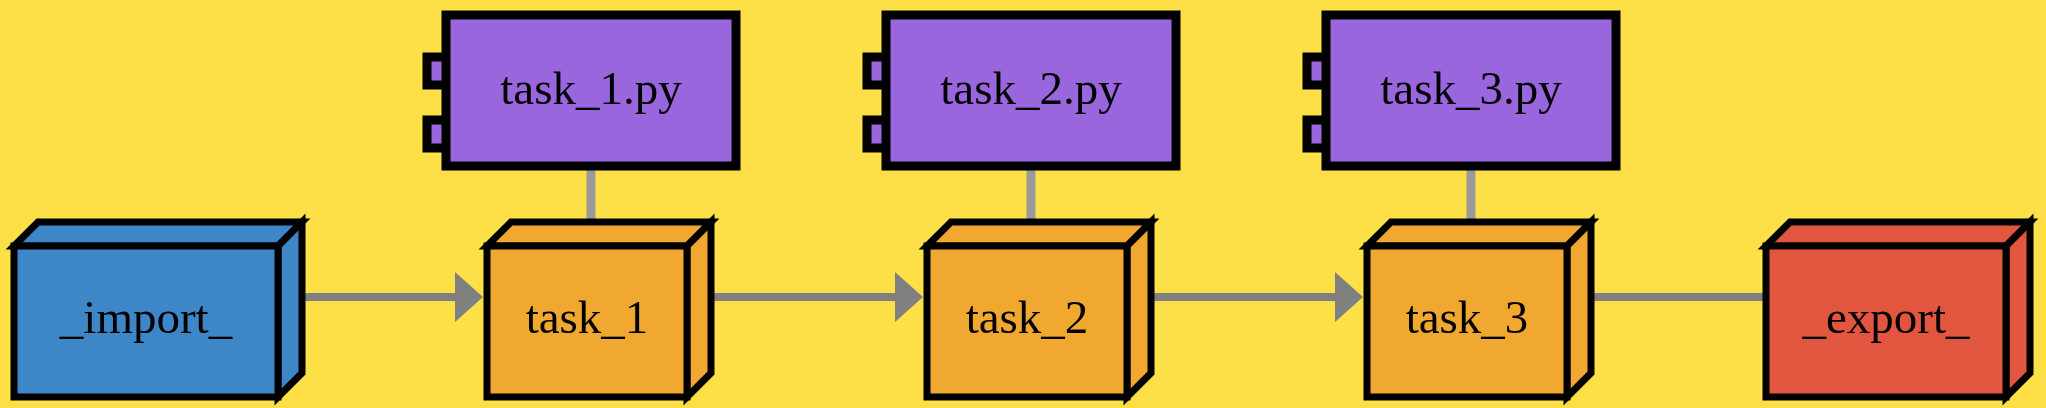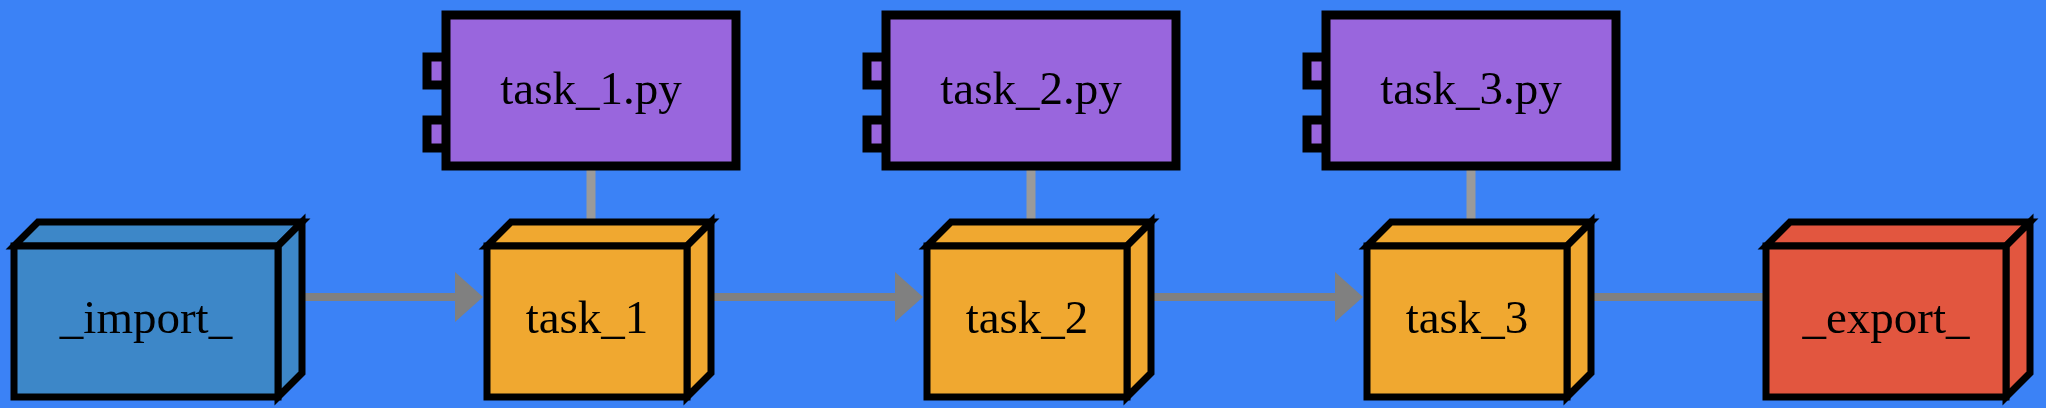--- a/index.html
+++ b/index.html
@@ -5,21 +5,21 @@
 <style>
   html, body {
     margin: 0;
     padding: 0;
     background: #ffffff;
   }
   #canvas {
     position: relative;
     width: 2046px;
     height: 408px;
-    background: #3b82f6;
+    background: #fde047;
     overflow: hidden;
     font-family: "Liberation Serif", "DejaVu Serif", serif;
   }
   #graph-svg {
     position: absolute;
     left: 0;
     top: 0;
     width: 2046px;
     height: 408px;
   }

